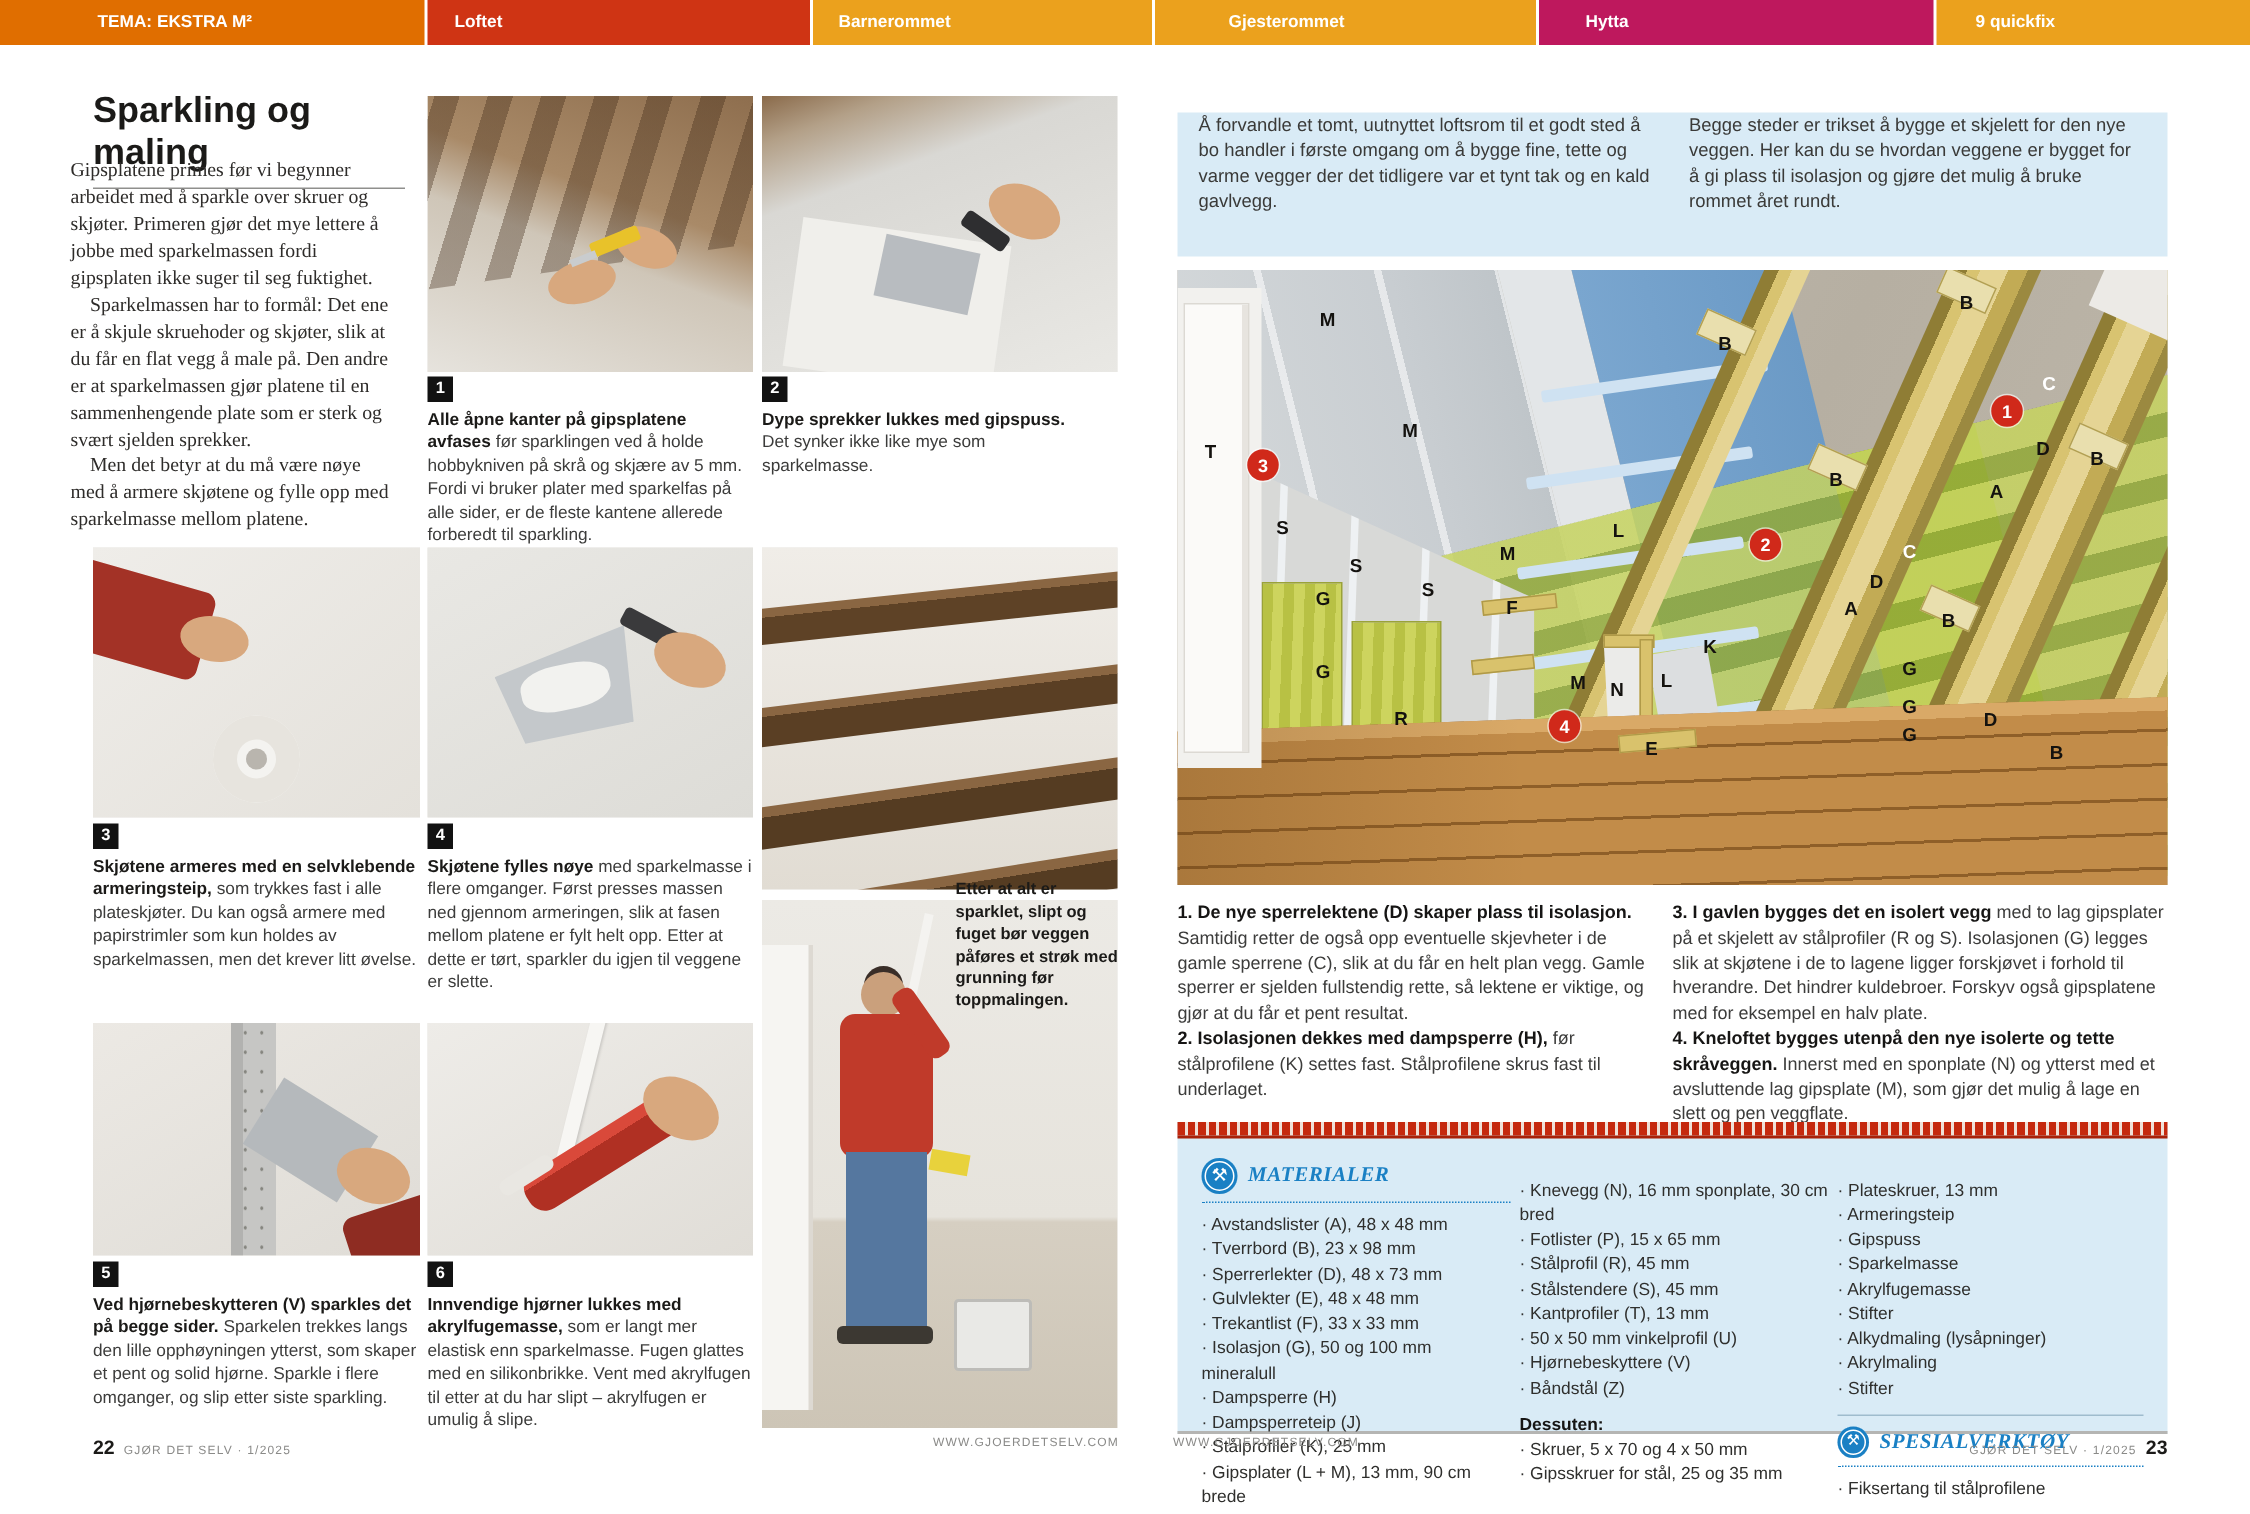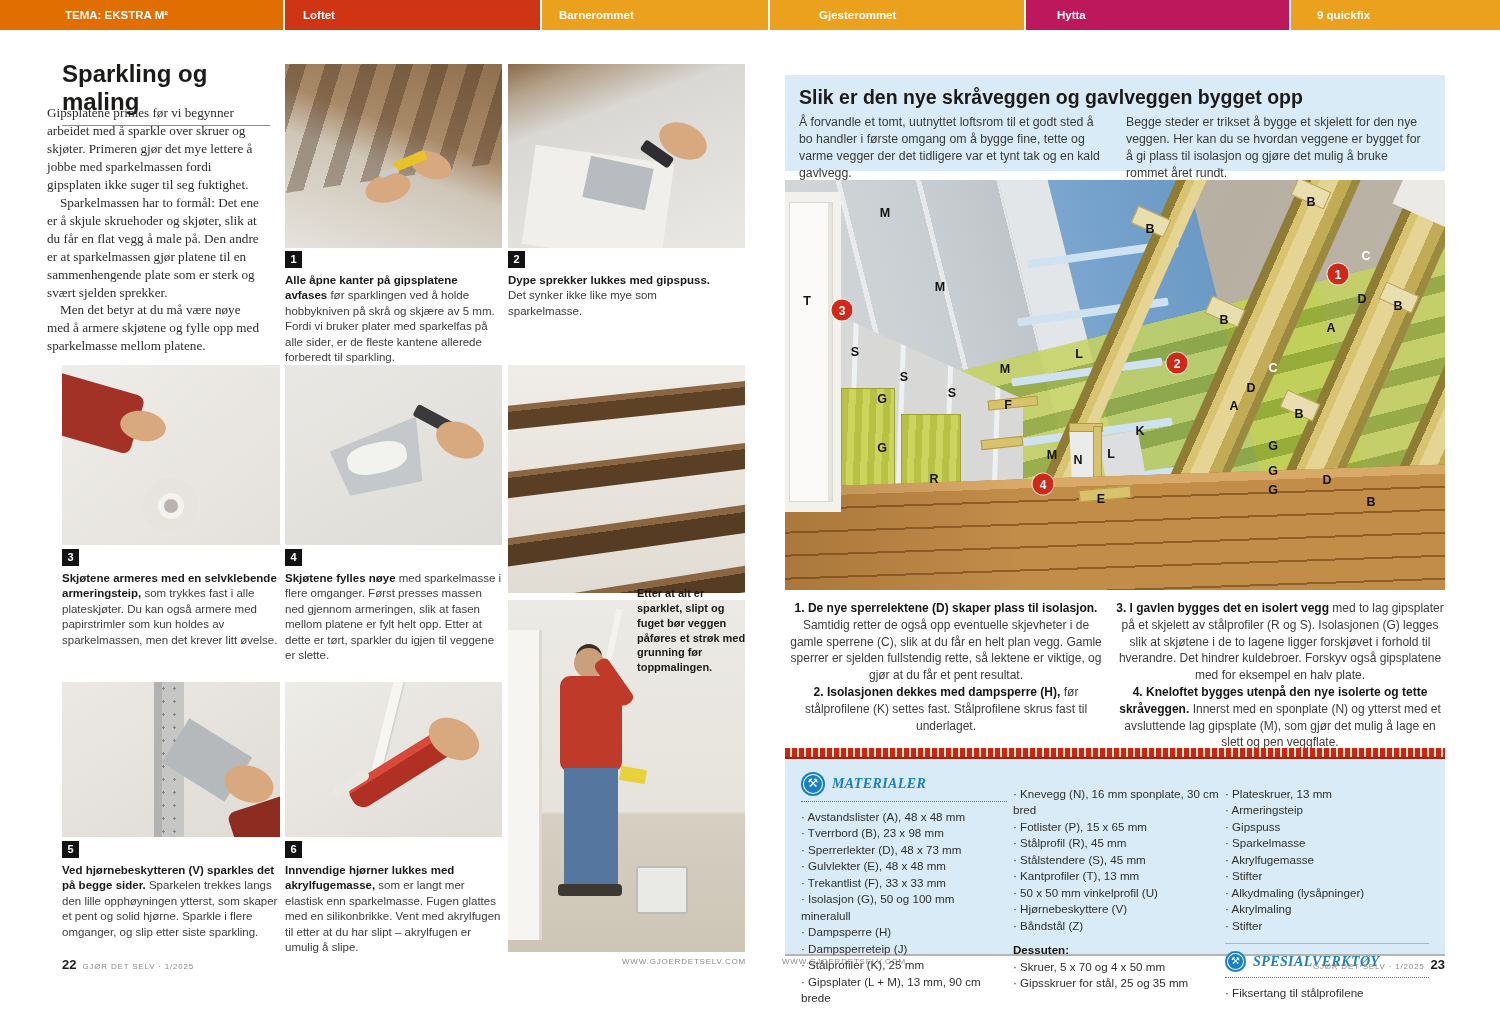--- a/index.html
+++ b/index.html
@@ -67,21 +67,21 @@
          background:linear-gradient(180deg,#d9a967 0 9px,rgba(0,0,0,0) 9px),
          repeating-linear-gradient(180deg,#c28c49 0 21px,#8f5f28 21px 23px);}
   .floor-shade{position:absolute;inset:0;background:linear-gradient(90deg,rgba(80,45,10,.22),rgba(0,0,0,0) 35%);}
   .corner-white{position:absolute;left:615px;top:-12px;width:70px;height:52px;background:#eceae6;transform:rotate(24deg);}
   .dlabel{position:absolute;transform:translate(-50%,-50%);font-size:12.5px;font-weight:bold;color:#14120f;z-index:40;}
   .dlabel.white{color:#fff;}
   .dmarker{position:absolute;transform:translate(-50%,-50%);width:21px;height:21px;border-radius:50%;
            background:#d0291a;color:#fff;font-weight:bold;font-size:12px;display:flex;align-items:center;
            justify-content:center;z-index:41;box-shadow:0 0 0 1px rgba(255,255,255,.6);}
   
-  .note-col{position:absolute;top:600px;font-size:12px;line-height:1.4;color:#3c3c3b;text-align:center;}
+  .note-col{position:absolute;top:600px;font-size:12px;line-height:1.4;color:#3c3c3b;}
   .note-col b{color:#161514;}
   
   .mat-box{position:absolute;left:785px;top:748px;width:660px;height:208px;background:#d9ebf6;
            border-bottom:2px solid #b5b5b3;box-sizing:border-box;}
   .ribbon{height:9px;background:repeating-linear-gradient(90deg,#c5290f 0 5px,#efe0d8 5px 7px);
           border-bottom:2px solid #a82009;}
   .mat-col{position:absolute;top:24px;font-size:11.6px;color:#2f2f2d;line-height:1.42;}
   .mat-col.c1{left:16px;width:206px;}
   .mat-col.c2{left:228px;width:206px;padding-top:14px;}
   .mat-col.c3{left:440px;width:204px;padding-top:14px;}
@@ -212,21 +212,20 @@
   </div>
   <div class="caption" style="left:285px;top:841px;width:217px;">
     <div class="badge">6</div>
     <span class="cap-lead">Innvendige hjørner lukkes med akrylfugemasse,</span>
     <span>som er langt mer elastisk enn sparkelmasse. Fugen glattes med en silikonbrikke. Vent med akrylfugen til etter at du har slipt – akrylfugen er umulig å slipe.</span>
   </div>
 
   <div class="overlay-note">Etter at alt er sparklet, slipt og fuget bør veggen påføres et strøk med grunning før toppmalingen.</div>
 
   <div class="rp-header">
-    <div class="rp-title">Slik er den nye skråveggen og gavlveggen bygget opp</div>
     <div class="rp-cols">
       <div>Å forvandle et tomt, uutnyttet loftsrom til et godt sted å bo handler i første omgang om å bygge fine, tette og varme vegger der det tidligere var et tynt tak og en kald gavlvegg.</div>
       <div>Begge steder er trikset å bygge et skjelett for den nye veggen. Her kan du se hvordan veggene er bygget for å gi plass til isolasjon og gjøre det mulig å bruke rommet året rundt.</div>
     </div>
   </div>
 
   <div class="diagram">
     <div class="slope">
       <div class="col-m"></div>
       <div class="col-l"></div>

